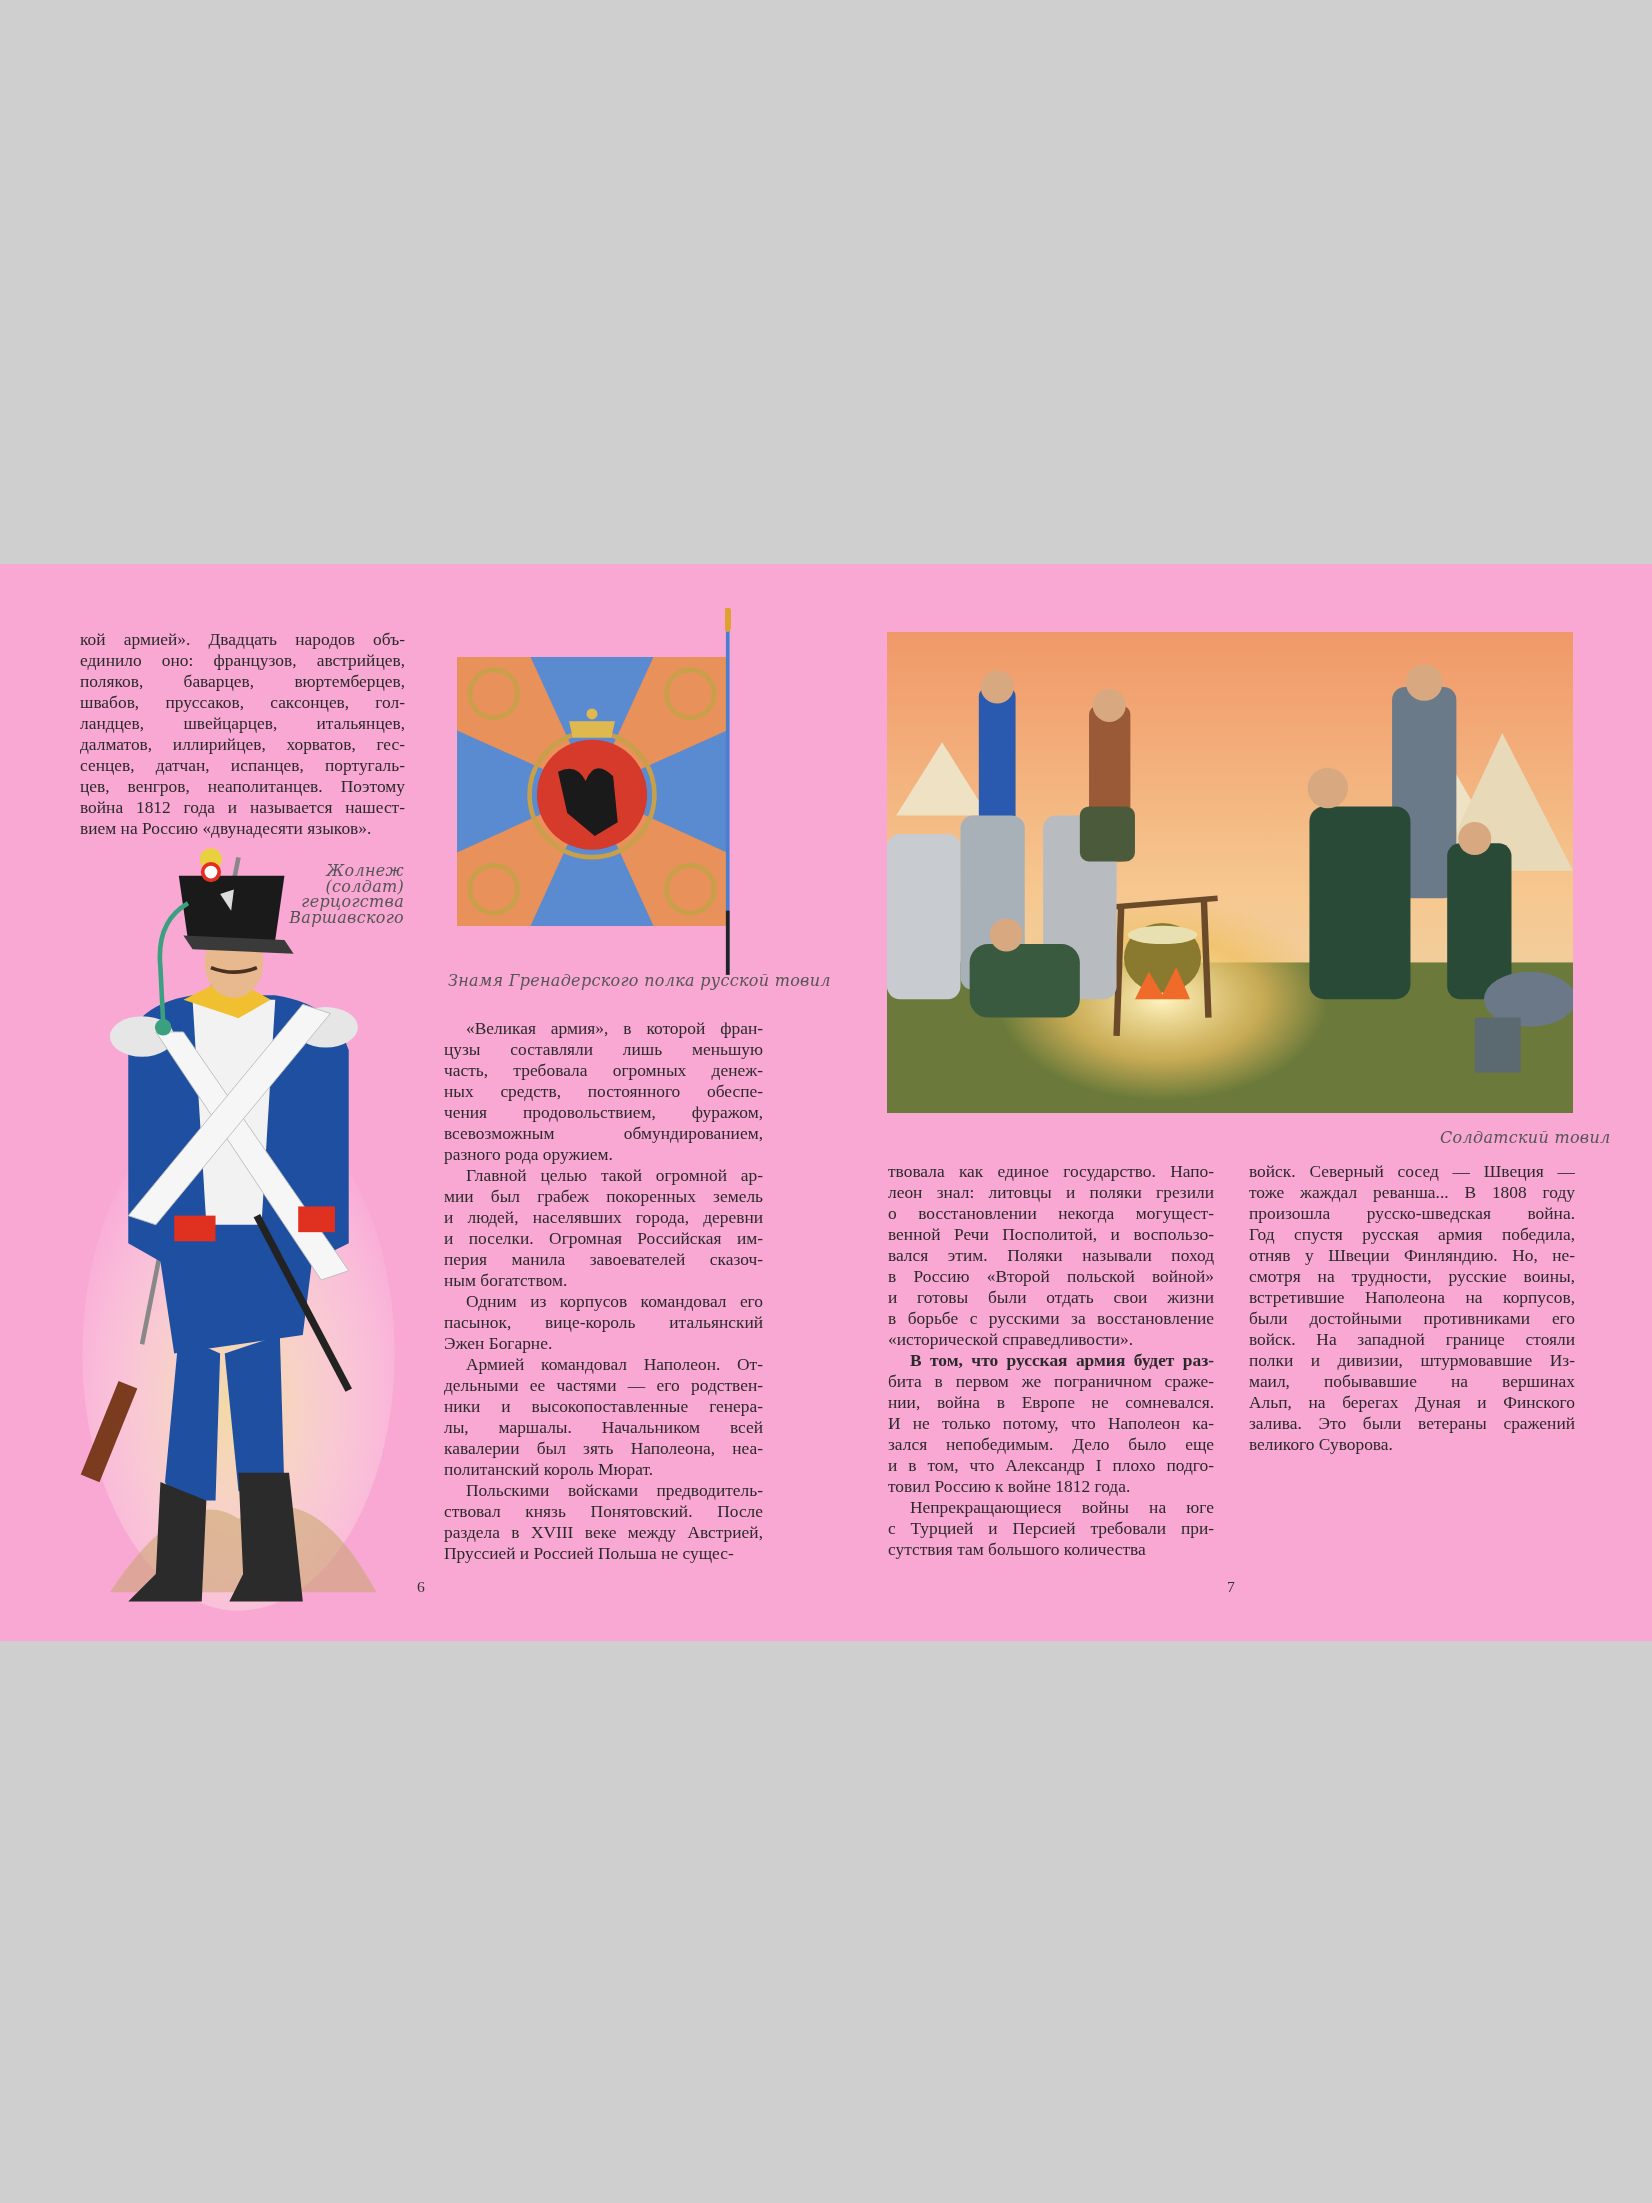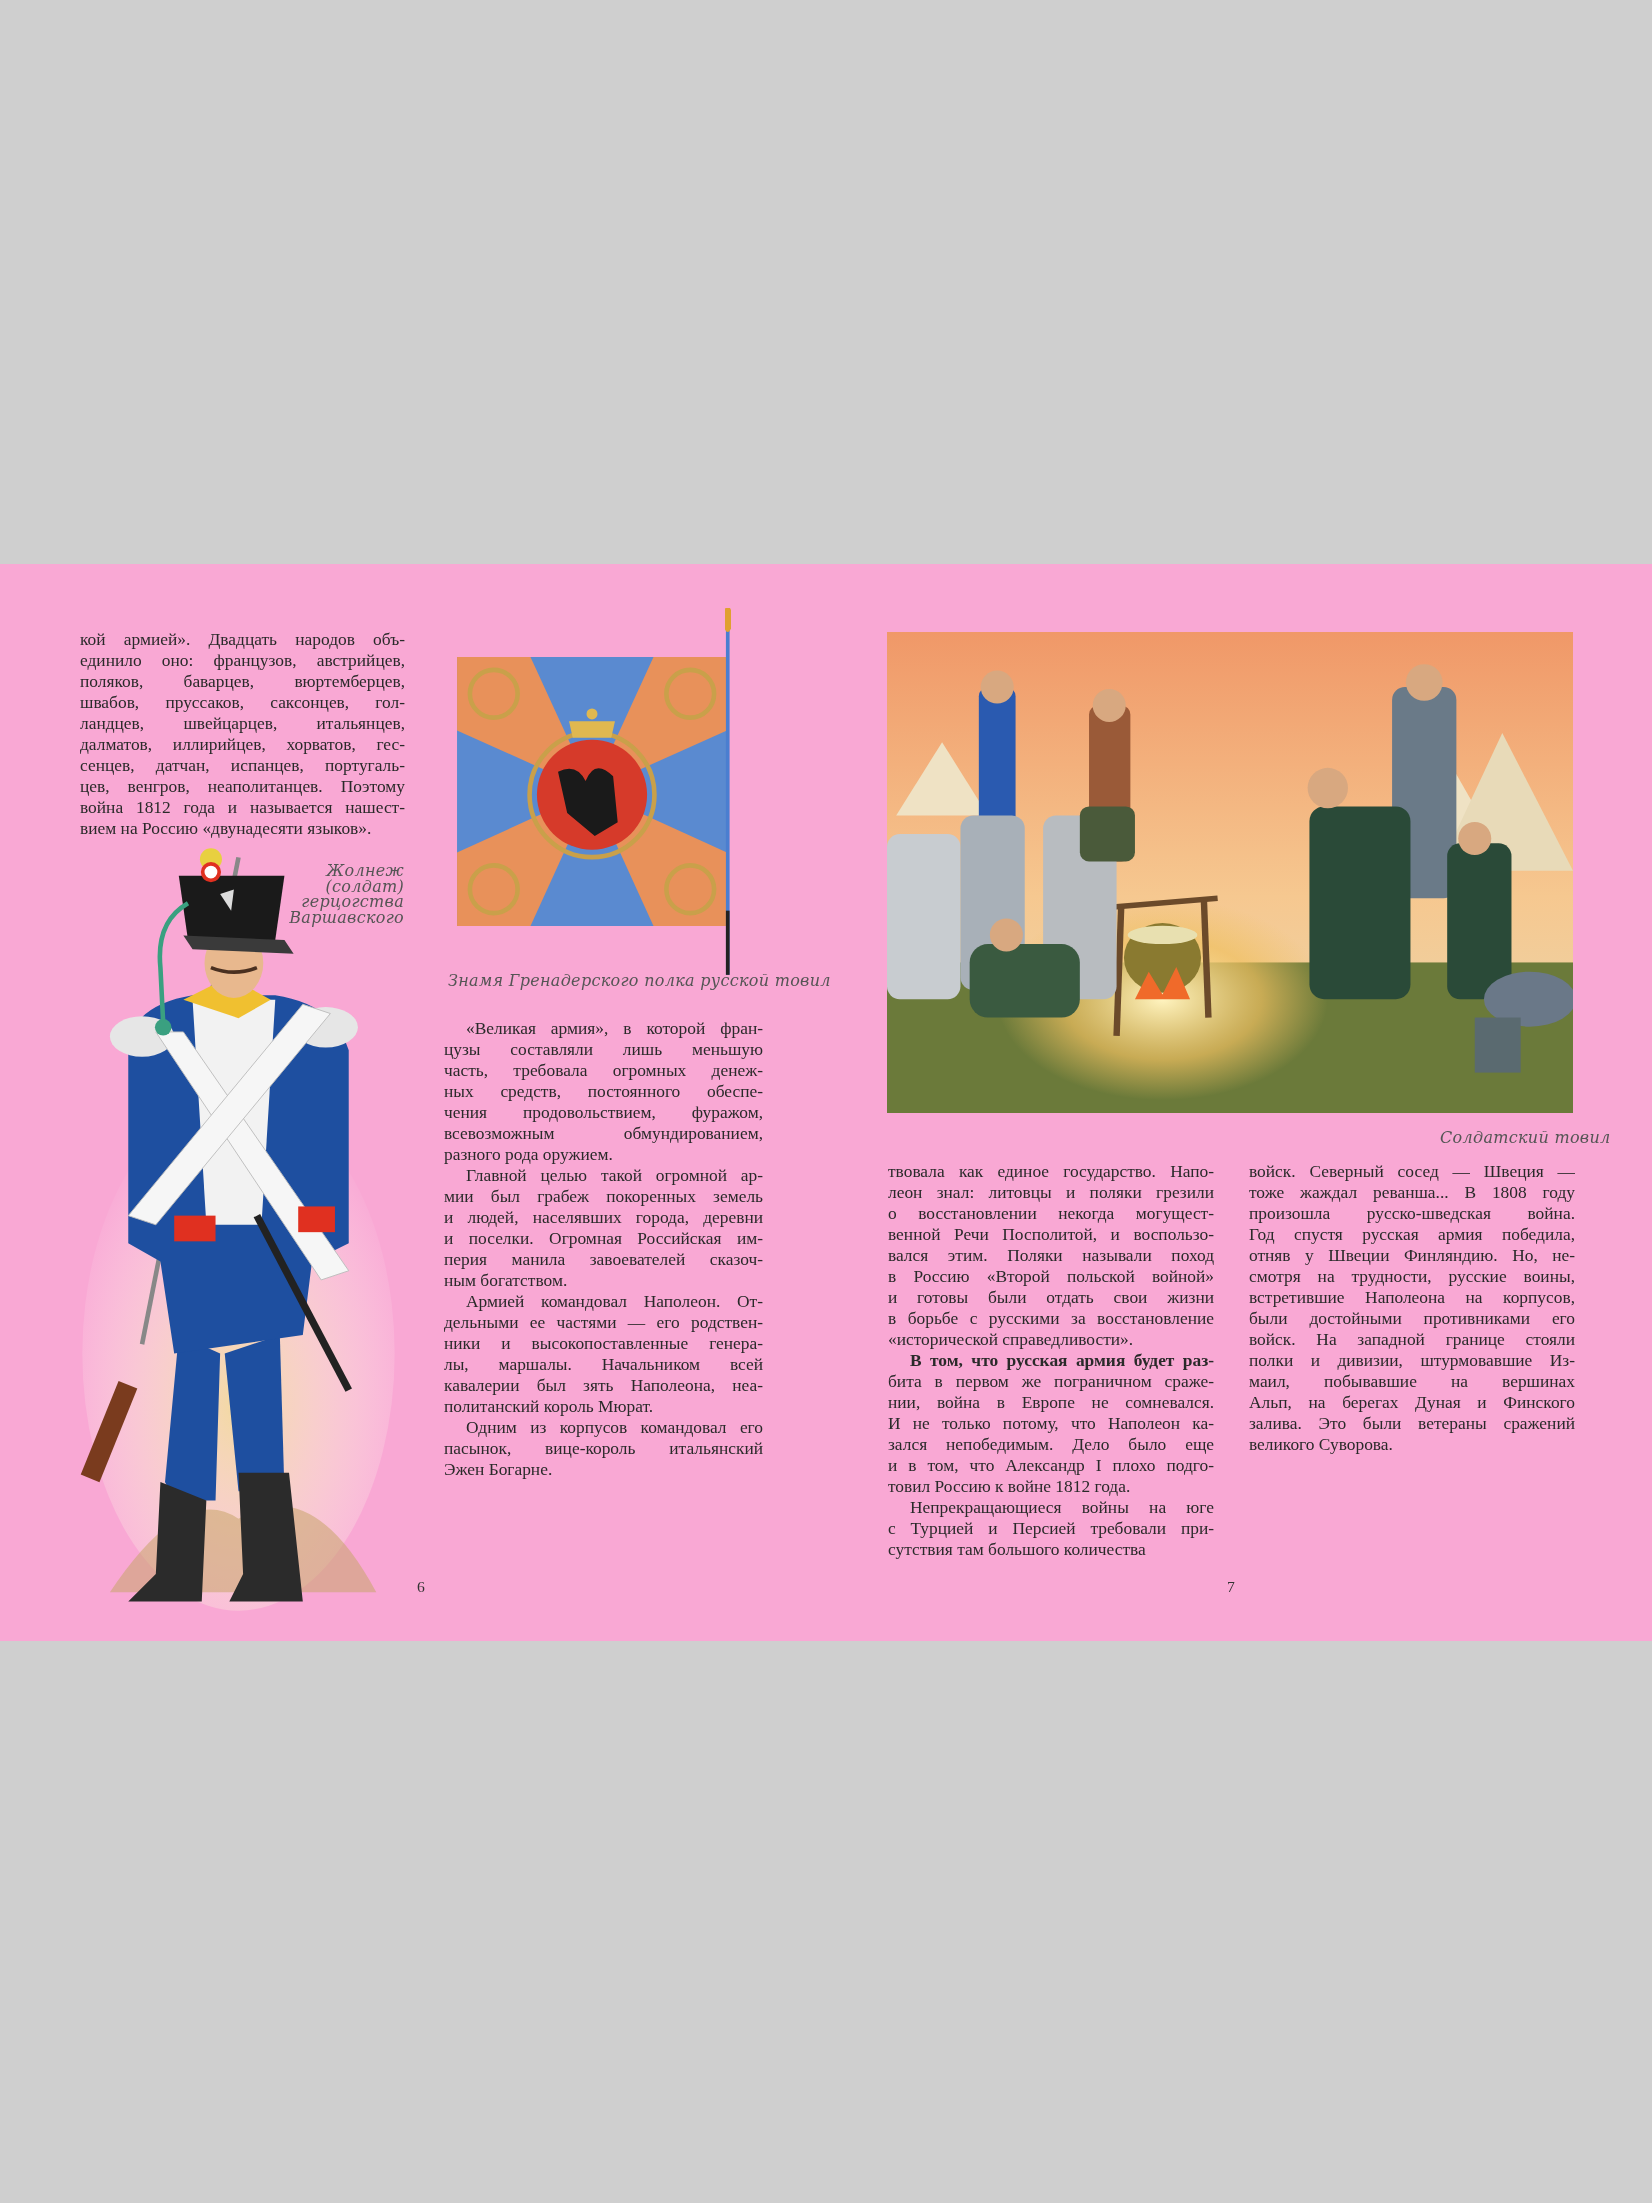--- a/index.html
+++ b/index.html
@@ -141,31 +141,37 @@
       </div>
       <div>
         <span class="line" style="padding-left: 22px;">Главной целью такой огромной ар-</span>
         <span class="line">мии был грабеж покоренных земель</span>
         <span class="line">и людей, населявших города, деревни</span>
         <span class="line">и поселки. Огромная Российская им-</span>
         <span class="line">перия манила завоевателей сказоч-</span>
         <span class="line last">ным богатством.</span>
       </div>
       <div>
+        <span class="line" style="padding-left: 22px;">Одним из корпусов командовал его</span>
+        <span class="line">пасынок, вице-король итальянский</span>
+        <span class="line last">Эжен Богарне.</span>
+      </div>
+      <div>
         <span class="line" style="padding-left: 22px;">Армией командовал Наполеон. От-</span>
         <span class="line">дельными ее частями — его родствен-</span>
         <span class="line">ники и высокопоставленные генера-</span>
         <span class="line">лы, маршалы. Начальником всей</span>
         <span class="line">кавалерии был зять Наполеона, неа-</span>
         <span class="line last">политанский король Мюрат.</span>
       </div>
       <div>
-        <span class="line" style="padding-left: 22px;">Одним из корпусов командовал его</span>
-        <span class="line">пасынок, вице-король итальянский</span>
-        <span class="line last">Эжен Богарне.</span>
+        <span class="line" style="padding-left: 22px;">Польскими войсками предводитель-</span>
+        <span class="line">ствовал князь Понятовский. После</span>
+        <span class="line">раздела в XVIII веке между Австрией,</span>
+        <span class="line last">Пруссией и Россией Польша не сущес-</span>
       </div>
     </div>
   <div class="page-num" style="left:417px; top:1014px;">6</div>
 
   <svg class="painting" viewBox="0 0 747 524" preserveAspectRatio="none">
     <defs>
       <linearGradient id="sky" x1="0" y1="0" x2="0" y2="1">
         <stop offset="0%" stop-color="#f09868"></stop>
         <stop offset="55%" stop-color="#f6c890"></stop>
         <stop offset="100%" stop-color="#e8d8b0"></stop>

